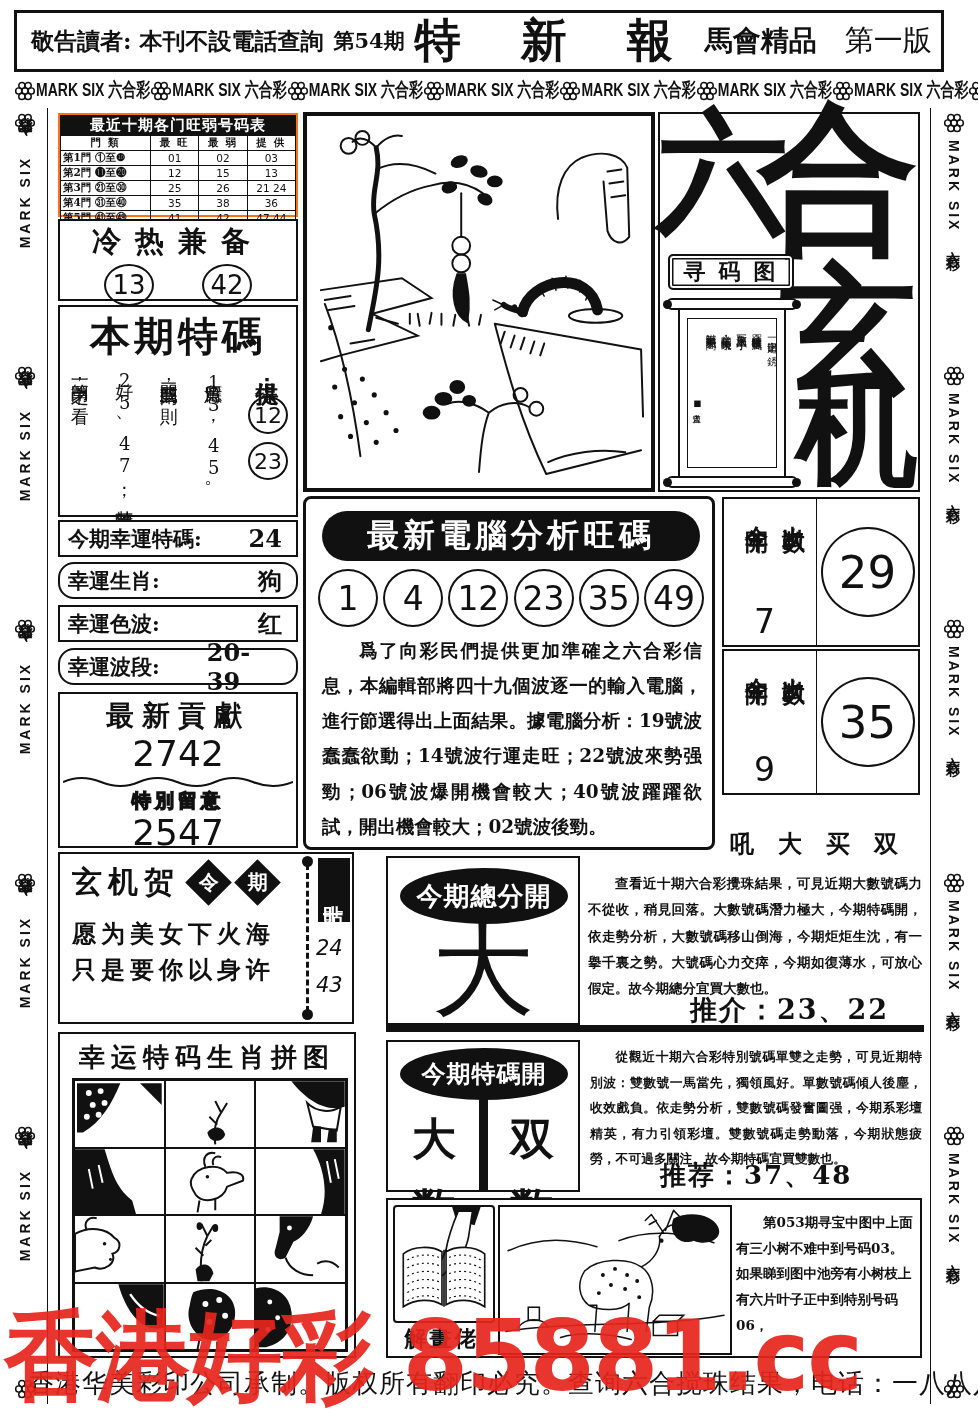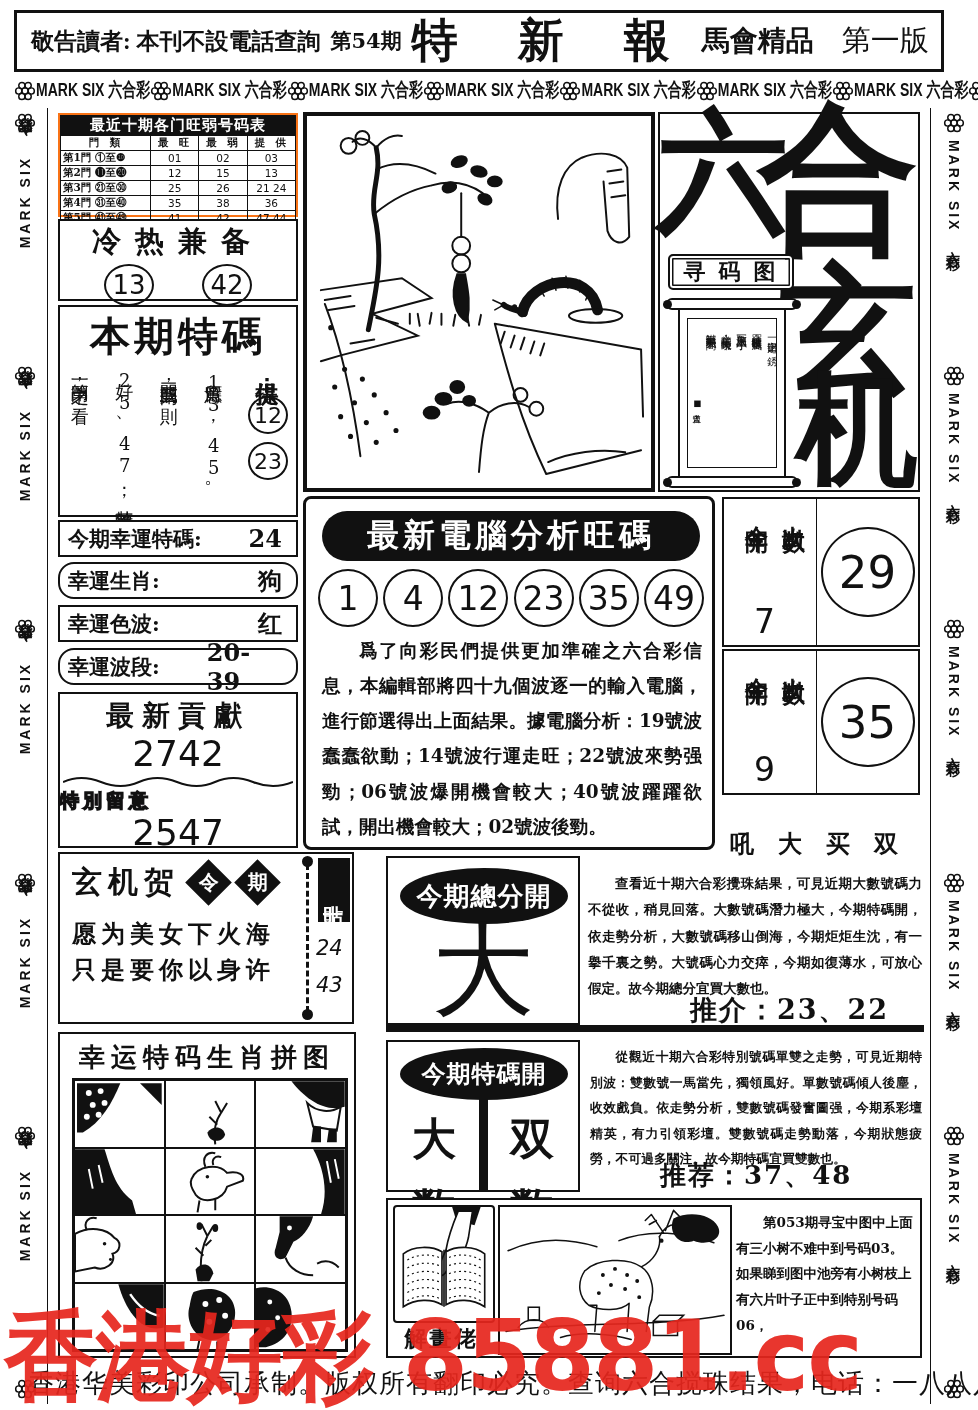--- a/index.html
+++ b/index.html
@@ -4,21 +4,21 @@
 <style>
   html,body{margin:0;padding:0;background:#fff;}
   .page{position:relative;width:978px;height:1410px;background:#fff;overflow:hidden;
         font-family:"DejaVu Serif","Liberation Serif",serif;color:#111;}
   .abs{position:absolute;}
   .box{position:absolute;border:2px solid #111;background:#fff;box-sizing:border-box;}
 
   
   #header-box{left:14px;top:10px;width:930px;height:62px;border:3px solid #111;
     display:flex;align-items:center;padding:0 14px;box-sizing:border-box;gap:10px;}
-  .hdr-notice{font-size:23px;font-weight:bold;white-space:nowrap;font-family:Liberation Serif, serif;}
+  .hdr-notice{font-size:23px;font-weight:bold;white-space:nowrap;}
   .hdr-issue{font-size:21px;font-weight:bold;white-space:nowrap;}
   .hdr-title{flex:1;text-align:center;font-size:46px;font-weight:bold;letter-spacing:22px;white-space:nowrap;}
   .hdr-brand{font-size:28px;font-weight:bold;white-space:nowrap;}
   .hdr-edition{font-size:29px;white-space:nowrap;margin-left:18px;}
 
   
   #marquee{left:14px;top:78px;width:930px;height:26px;display:flex;align-items:center;
     justify-content:space-between;}
   .mq-label{font-family:"Liberation Sans",sans-serif;font-weight:bold;font-size:14px;
     transform:scaleY(1.35);white-space:nowrap;}
@@ -32,21 +32,21 @@
     font-weight:bold;font-size:14px;letter-spacing:3px;white-space:nowrap;}
   #side-left .strip-label{transform:rotate(180deg);}
 
   
   #stats-box{left:58px;top:113px;width:240px;height:104px;border:2px solid #f97316;}
   #stats-title{background:#111;color:#fff;font-size:15px;font-weight:bold;text-align:center;
     height:20px;line-height:20px;letter-spacing:1px;}
   #stats-box table{border-collapse:collapse;width:100%;table-layout:fixed;}
   #stats-box th,#stats-box td{border:1px solid #111;font-size:10.5px;height:14px;
     text-align:center;padding:0;font-family:"DejaVu Sans",sans-serif;}
-  #stats-box th{font-family:Liberation Mono, monospace;font-weight:bold;letter-spacing:2px;margin-left:21px;}
+  #stats-box th{font-family:Liberation Sans, sans-serif;font-weight:bold;letter-spacing:2px;margin-left:21px;}
   #stats-box td.gate{text-align:left;padding-left:2px;font-family:"DejaVu Serif",serif;font-weight:bold;}
   #stats-box col.c1{width:90px;}
 
   
   #coldhot-box{left:58px;top:219px;width:240px;height:82px;}
   .coldhot-title{text-align:center;font-size:29px;font-weight:bold;letter-spacing:14px;margin-top:1px;}
   .coldhot-nums{display:flex;justify-content:space-around;margin-top:2px;padding:0 20px;}
   .num-circle{display:inline-flex;align-items:center;justify-content:center;border:2px solid #111;
     border-radius:50%;font-family:"DejaVu Sans",sans-serif;}
   .ch-circle{width:46px;height:38px;font-size:26px;}
@@ -68,21 +68,21 @@
     border:2px solid #111;background:#fff;}
   .lucky-round{border-radius:16px;gap:47px;}
   .lucky-label{font-size:21px;font-weight:bold;white-space:nowrap;}
   .lucky-value{font-size:24px;font-weight:bold;}
 
   
   #contrib-box{left:58px;top:692px;width:240px;height:156px;}
   .contrib-title{text-align:center;font-size:28px;font-weight:bold;letter-spacing:8px;margin-top:3px;}
   .contrib-nums{display:flex;justify-content:center;padding:0 34px;font-size:36px;
     font-family:"DejaVu Sans",sans-serif;margin-top:-2px;}
-  .contrib-note{text-align:left;font-size:19px;font-weight:bold;letter-spacing:4px;
+  .contrib-note{text-align:center;font-size:19px;font-weight:bold;letter-spacing:4px;
     color:#a21caf;-webkit-text-stroke:1.3px #111;text-shadow:0 0 1px #111;}
 
   
   #mystery-box{left:58px;top:852px;width:296px;height:172px;}
   .mys-titlerow{position:absolute;left:12px;top:8px;display:flex;align-items:center;gap:8px;}
   .mys-title{font-size:30px;font-weight:bold;letter-spacing:6px;}
   .diamond{width:33px;height:33px;background:#111;transform:rotate(45deg);display:flex;
     align-items:center;justify-content:center;margin:0 4px;}
   .diamond span{transform:rotate(-45deg);color:#fff;font-size:20px;font-weight:bold;}
   .mys-poem{position:absolute;left:12px;top:62px;font-size:24px;letter-spacing:5px;line-height:1.5;

